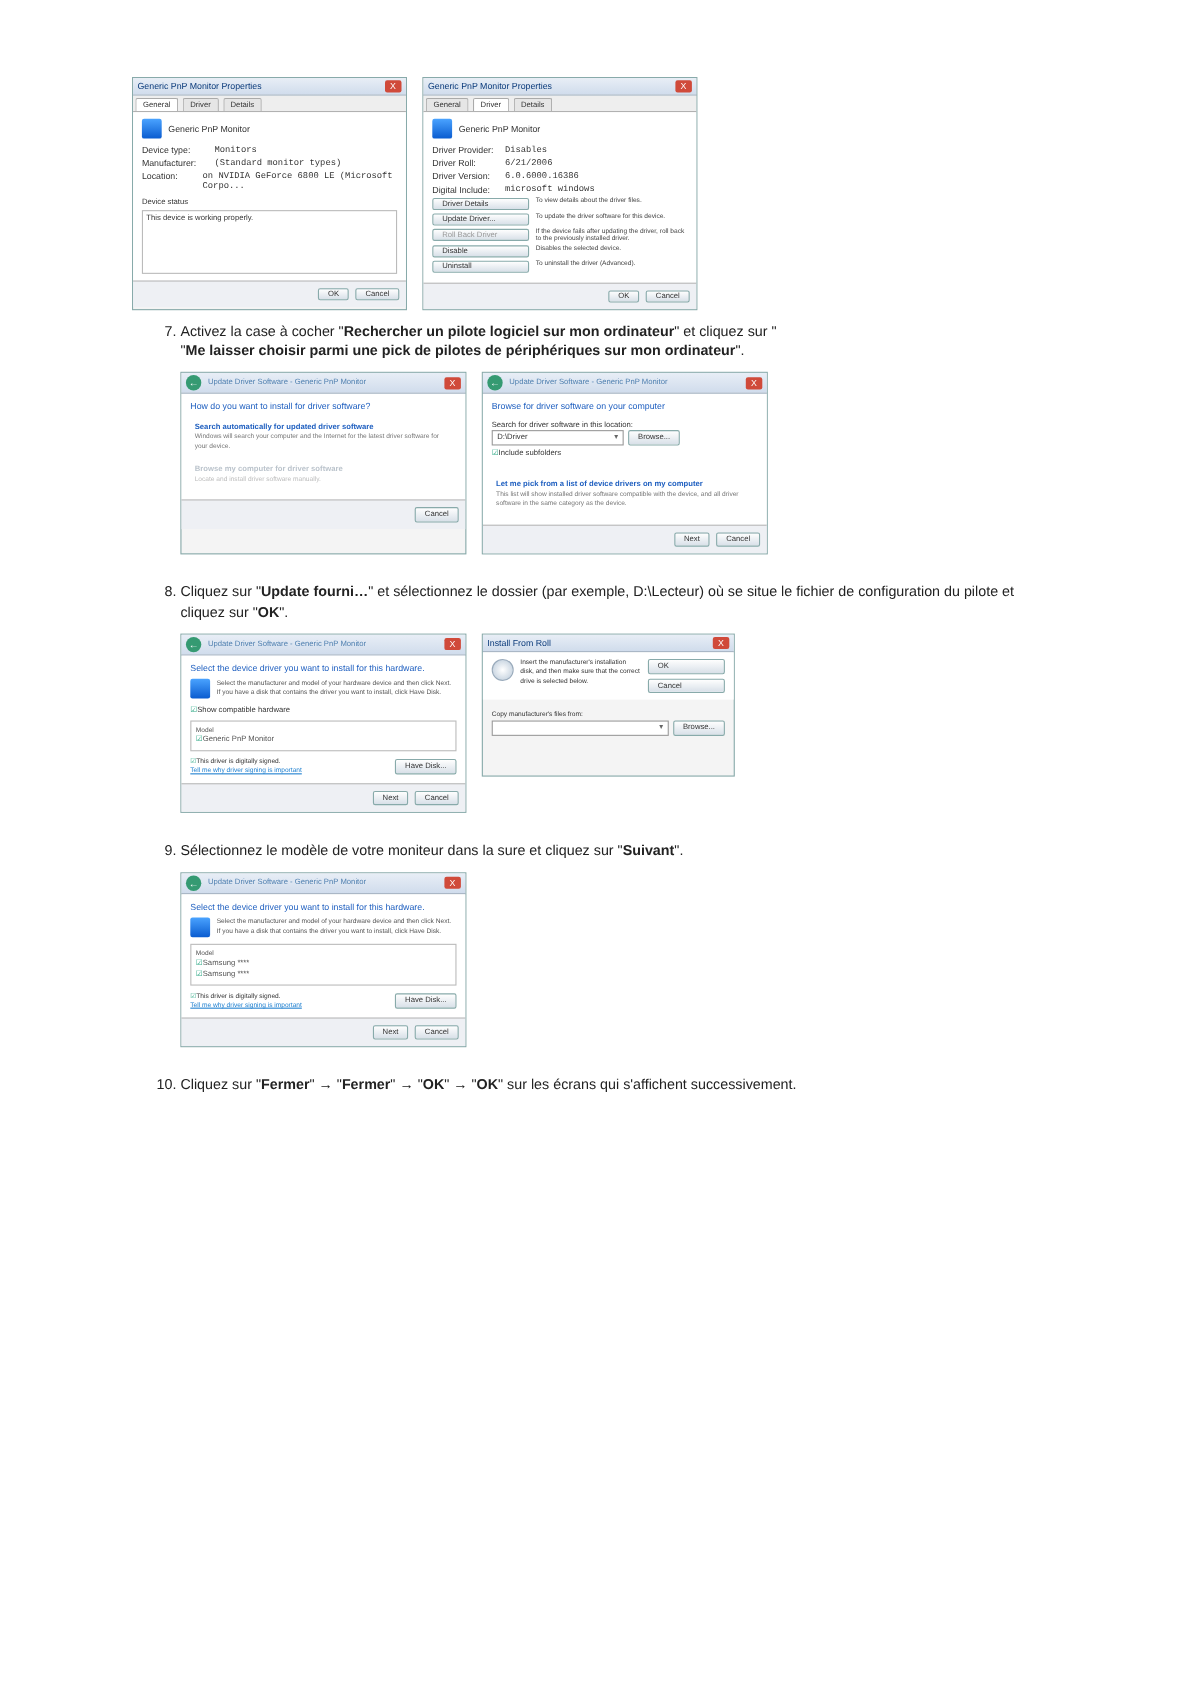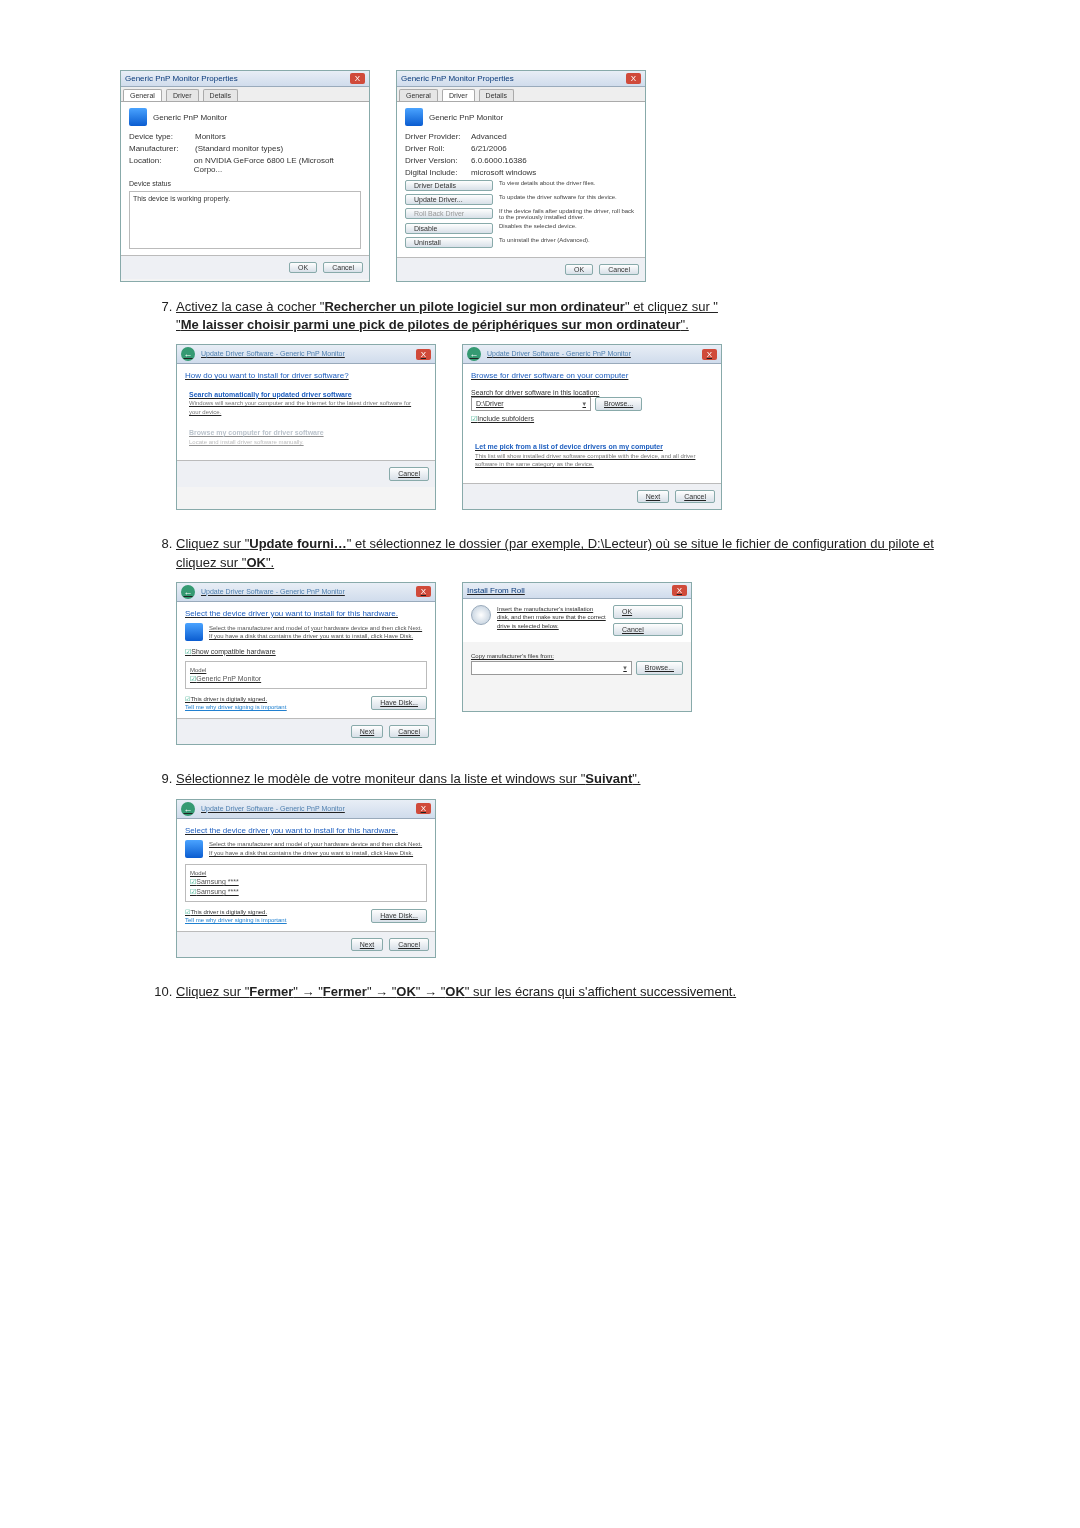--- a/index.html
+++ b/index.html
@@ -13,34 +13,33 @@
   .page {
     width: 1080px;
     min-height: 1528px;
     margin: 0 auto;
     padding: 60px 120px 60px 120px;
     box-sizing: border-box;
   }
   ol.steps {
     list-style: decimal;
     padding-left: 40px;
-    margin: 16px;
-    text-decoration: underline;
+    margin: 4px;
   }
   ol.steps > li {
     margin-bottom: 25px;
     font-size: 13px;
     line-height: 1.4;
   }
   .bold { font-weight: bold; }
 
   
   .screenshot-row {
     display: flex;
-    gap: 26px;
+    gap: 14px;
     margin-top: 10px;
     margin-bottom: 10px;
   }
   .dlg {
     border: 1px solid #8aa;
     background: #f4f4f4;
     font-size: 8px;
     color: #333;
     width: 250px;
     box-sizing: border-box;
@@ -79,21 +78,21 @@
     background:#fff;
     border-radius:2px 2px 0 0;
   }
   .tab.inactive { background:#e6e6e6; }
   .dlg-body {
     padding:6px 8px;
     background:#fff;
   }
   .row-line { display:flex; gap:6px; margin:3px 0; }
   .lbl { width:60px; color:#333; }
-  .val { color:#333; }
+  .val { color:#333;font-family:Liberation Mono, monospace; }
   .icon-mon {
     width:18px; height:18px;
     background:linear-gradient(#4aa3ff,#0a5cd0);
     border-radius:2px;
     margin-right:6px;
     flex:0 0 18px;
   }
   .header-row { display:flex; align-items:center; margin-bottom:6px; }
   .btn {
     display:inline-block;
@@ -222,21 +221,21 @@
         <span class="tab">Driver</span>
         <span class="tab inactive">Details</span>
       </div>
       <div class="dlg-body">
         <div class="header-row">
           <div class="icon-mon"></div>
           <span>Generic PnP Monitor</span>
         </div>
         <div class="row-line">
             <span class="lbl">Driver Provider:</span>
-            <span class="val">Advanced</span>
+            <span class="val">Disables</span>
           </div>
         <div class="row-line">
             <span class="lbl">Driver Roll:</span>
             <span class="val">6/21/2006</span>
           </div>
         <div class="row-line">
             <span class="lbl">Driver Version:</span>
             <span class="val">6.0.6000.16386</span>
           </div>
         <div class="row-line">
@@ -397,21 +396,21 @@
                   <span class="arr">▾</span>
                 </span>
               <span class="btn">Browse...</span>
             </div>
           </div>
         </div>
       </div>
     </li>
 
     <li>
-      <span>Sélectionnez le modèle de votre moniteur dans la liste et windows sur "</span><span class="bold">Suivant</span><span>".</span>
+      <span>Sélectionnez le modèle de votre moniteur dans la sure et cliquez sur "</span><span class="bold">Suivant</span><span>".</span>
 
       <div class="screenshot-row">
         <div class="dlg wide">
           <div class="dlg-title">
             <span style="display:flex;align-items:center;">
                 <span class="vista-back">←</span>
                 <span class="crumb">Update Driver Software - Generic PnP Monitor</span>
               </span>
             <span class="close-x">X</span>
           </div>

